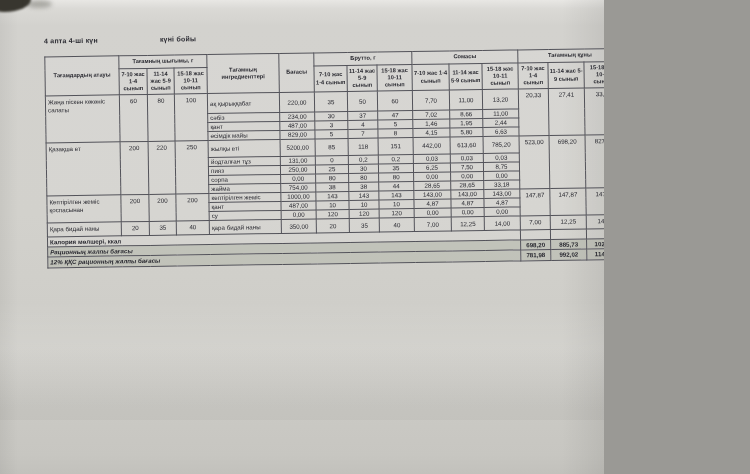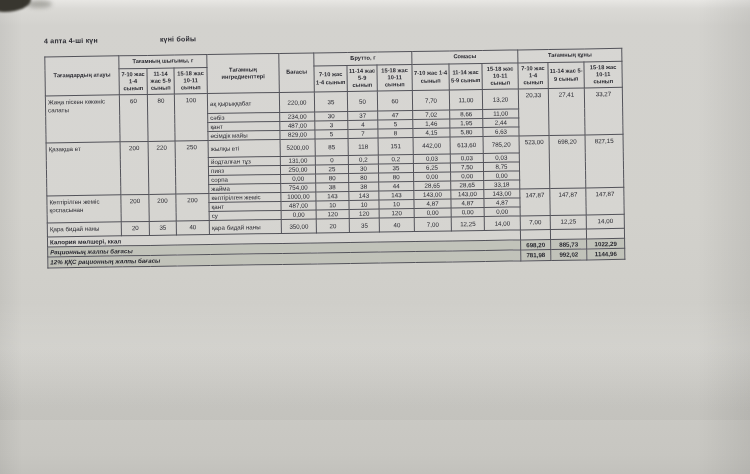--- a/index.html
+++ b/index.html
@@ -1,16 +1,16 @@
 <!DOCTYPE html>
 <html><head>
 <meta charset="utf-8">
 <style>
   html,body{margin:0;padding:0;background:#9a9995;}
-  .scene{position:relative;width:750px;height:474px;overflow:hidden;
+  .scene{position:relative;width:604px;height:474px;overflow:hidden;
     font-family:"Liberation Sans",sans-serif;
     background:#cfcec9;}
   .paper{position:absolute;inset:0;
     background:
       linear-gradient(90deg, rgba(0,0,0,0.05) 0, rgba(0,0,0,0) 3%, rgba(0,0,0,0) 93%, rgba(0,0,0,0.07) 100%),
       linear-gradient(180deg,#e8e7e4 0,#dad9d5 9px,#d3d2ce 26px,#d2d1cc 45%,#cdccc7 78%,#c7c6c1 96%,#c2c1bc 100%);}
   .streak{position:absolute;left:0;top:300px;width:750px;height:120px;
     background:linear-gradient(180deg,rgba(255,255,255,0) 0,rgba(255,255,255,0.10) 40%,rgba(0,0,0,0.03) 90%);}
   .corner-mark{position:absolute;left:-7px;top:-6px;width:38px;height:18px;
     background:#38362f;border-radius:0 4px 70% 30%;filter:blur(1.2px);}

